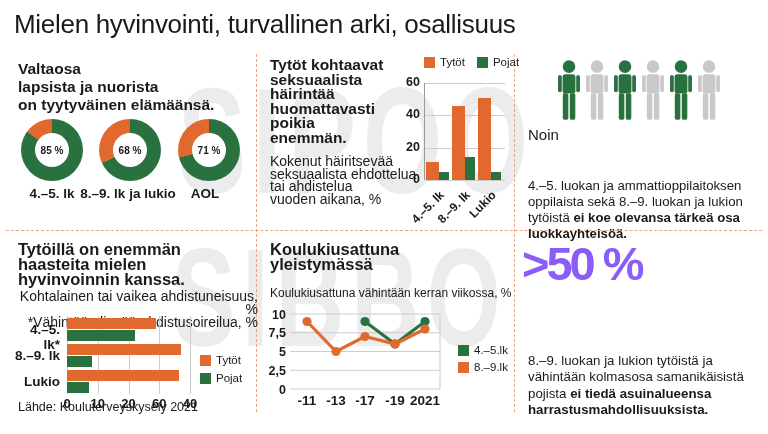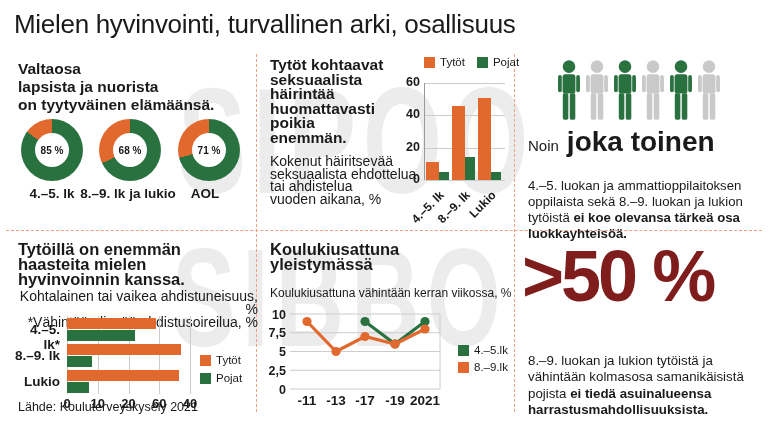--- a/index.html
+++ b/index.html
@@ -154,21 +154,20 @@
       <rect x="0.6" y="13.6" width="3.4" height="15.5" rx="1.7" fill="#c9c9c9"></rect>
       <rect x="17" y="13.6" width="3.4" height="15.5" rx="1.7" fill="#c9c9c9"></rect>
       <rect x="4.7" y="12.8" width="11.6" height="17.5" rx="2.6" fill="#c9c9c9"></rect>
       <rect x="4.9" y="30" width="5" height="24" rx="1.6" fill="#c9c9c9"></rect>
       <rect x="11.2" y="30" width="5" height="24" rx="1.6" fill="#c9c9c9"></rect>
     </svg>
   </div>
 
 <div class="abs lead-row" style="left:528px;top:126px;">
   <span style="font-size:15px;">Noin</span>
-  <span style="font-size:28px;font-weight:800;">joka toinen</span>
 </div>
 
 <div class="abs bodytext" style="left:528px;top:162px;width:246px;font-size:13.2px;line-height:16px;">
   <span>4.–5. luokan ja ammattioppilaitoksen
 oppilaista sekä 8.–9. luokan ja lukion
 tytöistä </span><b>ei koe olevansa tärkeä osa luokkayhteisöä.</b>
 </div>
 
 <div class="abs panel-head" style="left:18px;top:242px;width:235px;font-size:16.5px;line-height:15px;">Tytöillä on enemmän
 haasteita mielen
@@ -246,21 +245,21 @@
   <span class="legend-row">
     <span class="sq" style="background: rgb(42, 113, 64);"></span>
     <span>4.–5.lk</span>
   </span>
   <span class="legend-row">
     <span class="sq" style="background: rgb(226, 105, 46);"></span>
     <span>8.–9.lk</span>
   </span>
 </div>
 
-<div class="abs bignum" id="bignum" style="left: 522px; top: 240px; font-size: 72px; color: #7f1d1d;">&gt;50 %</div>
+<div class="abs bignum" id="bignum" style="left: 522px; top: 240px; font-size: 47px; color: #8b5cf6;">&gt;50 %</div>
 
 <div class="abs bodytext" style="left:528px;top:336px;width:244px;font-size:13.3px;line-height:16.5px;">
   <span>8.–9. luokan ja lukion tytöistä ja
 vähintään kolmasosa samanikäisistä
 pojista </span><b>ei tiedä asuinalueensa harrastusmahdollisuuksista.</b>
 </div>
 
 <div class="abs" style="left:18px;top:400px;font-size:12.5px;">Lähde: Kouluterveyskysely 2021</div>
 
 </body></html>

